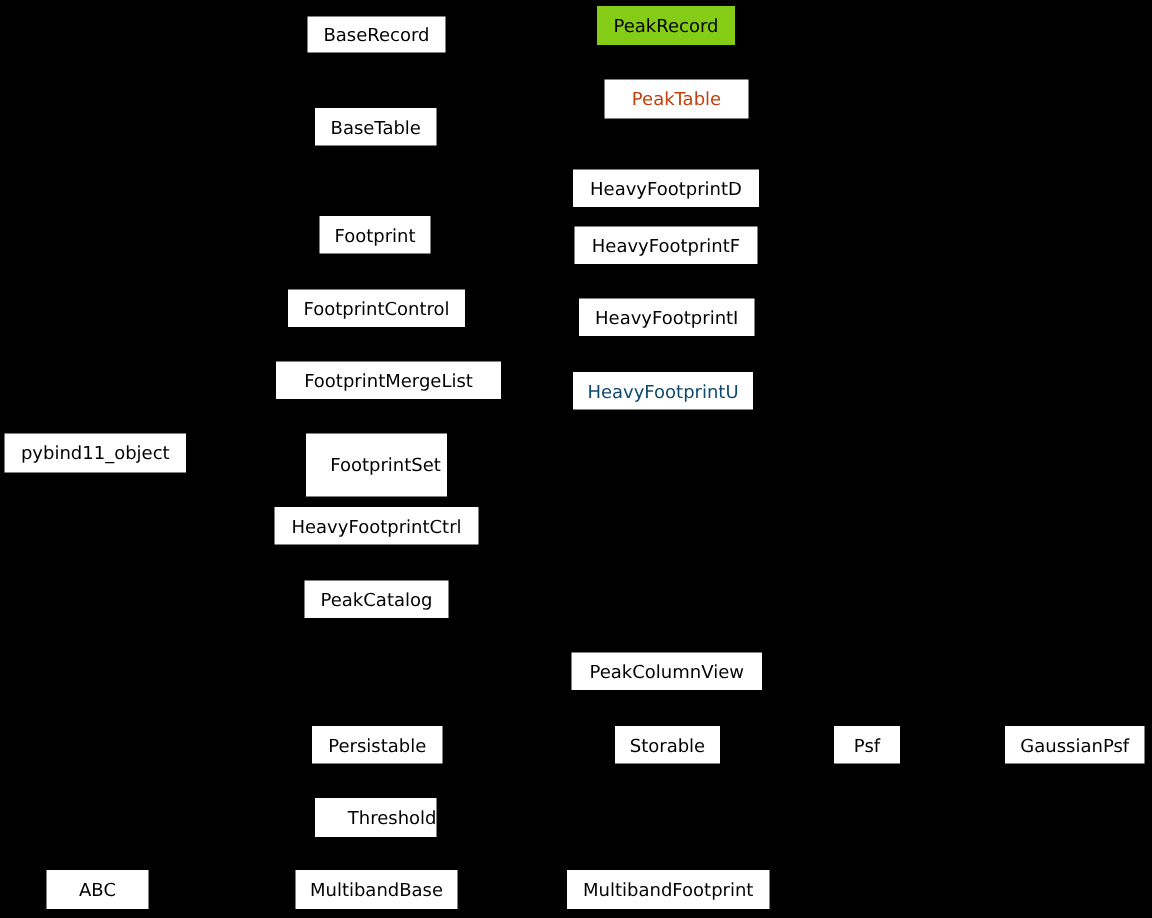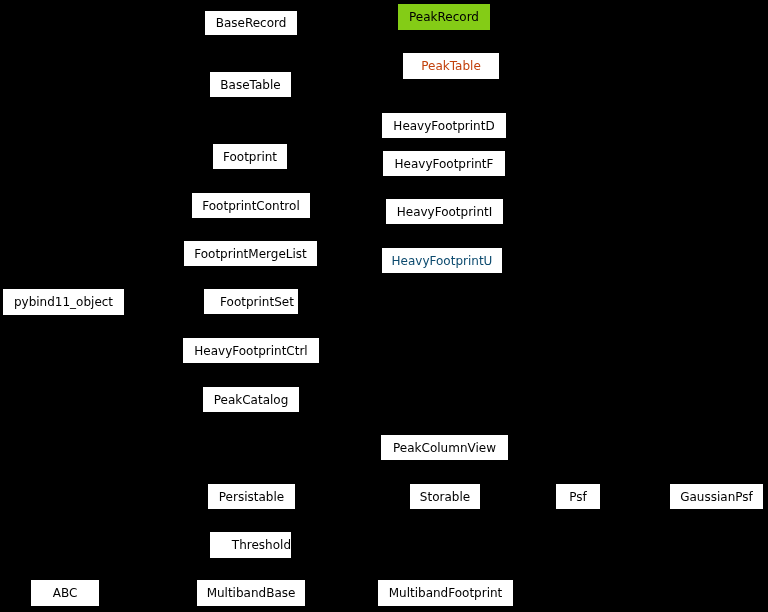--- a/index.html
+++ b/index.html
@@ -47,24 +47,24 @@
     </div>
     <div class="node" style="left: 210px; top: 72px; width: 81px; height: 25px; background: rgb(255, 255, 255); color: rgb(0, 0, 0);">
       <span class="node-label">BaseTable</span>
     </div>
     <div class="node" style="left: 213px; top: 144px; width: 74px; height: 25px; background: rgb(255, 255, 255); color: rgb(0, 0, 0);">
       <span class="node-label">Footprint</span>
     </div>
     <div class="node" style="left: 192px; top: 193px; width: 118px; height: 25px; background: rgb(255, 255, 255); color: rgb(0, 0, 0);">
       <span class="node-label">FootprintControl</span>
     </div>
-    <div class="node" style="left: 184px; top: 241px; width: 133px; height: 25px; background: rgb(255, 255, 255); color: rgb(0, 0, 0);">
+    <div class="node" style="left: 184px; top: 241px; width: 150px; height: 25px; background: rgb(255, 255, 255); color: rgb(0, 0, 0);">
       <span class="node-label">FootprintMergeList</span>
     </div>
-    <div class="node" style="left: 204px; top: 289px; width: 94px; height: 25px; background: rgb(255, 255, 255); color: rgb(0, 0, 0); padding-left: 12px;">
+    <div class="node" style="left: 204px; top: 289px; width: 94px; height: 42px; background: rgb(255, 255, 255); color: rgb(0, 0, 0); padding-left: 12px;">
       <span class="node-label">FootprintSet</span>
     </div>
     <div class="node" style="left: 183px; top: 338px; width: 136px; height: 25px; background: rgb(255, 255, 255); color: rgb(0, 0, 0);">
       <span class="node-label">HeavyFootprintCtrl</span>
     </div>
     <div class="node" style="left: 203px; top: 387px; width: 96px; height: 25px; background: rgb(255, 255, 255); color: rgb(0, 0, 0);">
       <span class="node-label">PeakCatalog</span>
     </div>
     <div class="node" style="left: 208px; top: 484px; width: 87px; height: 25px; background: rgb(255, 255, 255); color: rgb(0, 0, 0);">
       <span class="node-label">Persistable</span>

